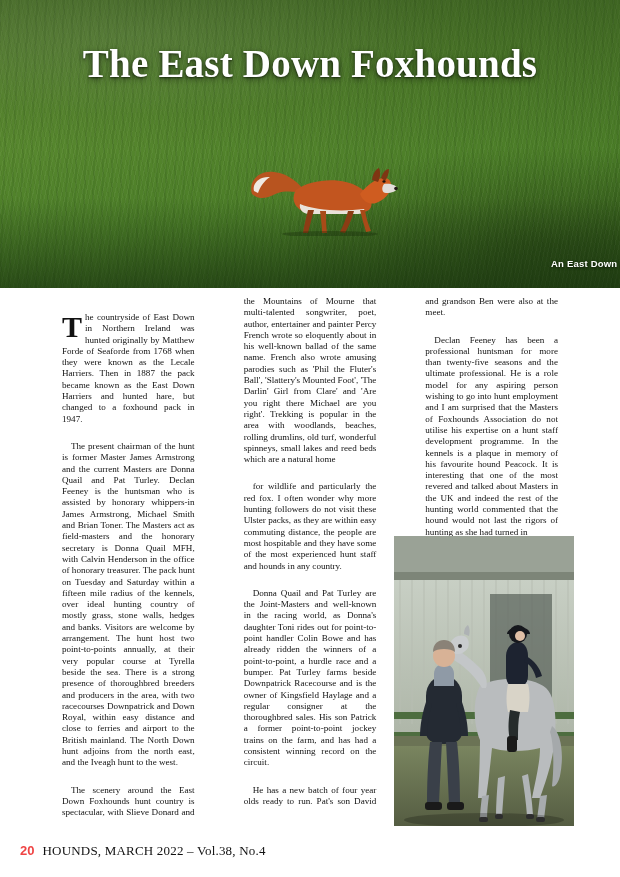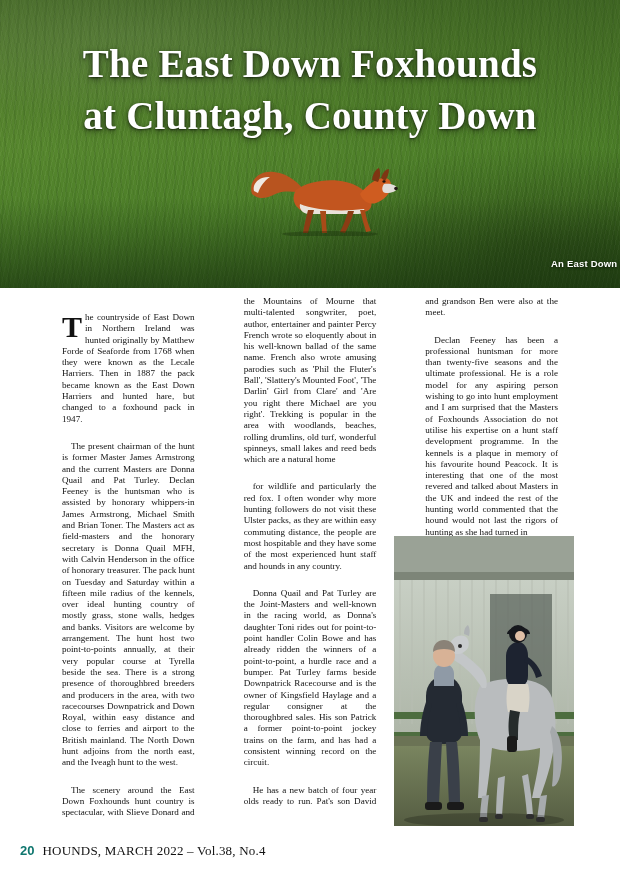--- a/index.html
+++ b/index.html
@@ -161,21 +161,21 @@
     bottom: 18px;
     width: 580px;
     display: flex;
     align-items: baseline;
     gap: 8px;
   }
   .folio {
     font-family: "Liberation Sans", sans-serif;
     font-weight: bold;
     font-size: 13px;
-    color: #0f766e;
+    color: #ef4444;
   }
   .footer-text {
     font-family: Liberation Serif, serif;
     font-size: 13px;
     letter-spacing: .2px;
     color: #111;
   }
 </style>
 </head>
 <body>
@@ -210,21 +210,20 @@
         <path d="M72 63 C73 71 74 78 74 85 L79 85 C78 77 78 69 78 63 Z" fill="#a94a18"></path>
         <path d="M100 63 C98 71 95 78 92 84 L97 85 C101 78 104 70 106 63 Z" fill="#8c3c14"></path>
         <path d="M112 62 C114 70 116 77 118 84 L123 83 C120 76 118 69 117 62 Z" fill="#a94a18"></path>
 
         <ellipse cx="82" cy="86" rx="48" ry="3" fill="rgba(20,40,10,0.35)"></ellipse>
       </svg>
     </div>
 
     <div class="hero-title">
       <span>The East Down Foxhounds</span>
-      <span class="l2">at Cluntagh, County Down</span>
     </div>
 
     <div class="hero-caption">An East Down fox</div>
   </div>
 
   <div class="content">
     <div class="cols">
       <p class="first">The countryside of East Down in Northern Ireland was hunted originally by Matthew Forde of Seaforde from 1768 when they were known as the Lecale Harriers. Then in 1887 the pack became known as the East Down Harriers and hunted hare, but changed to a foxhound pack in 1947.</p>
       <p>The present chairman of the hunt is former Master James Armstrong and the current Masters are Donna Quail and Pat Turley. Declan Feeney is the huntsman who is assisted by honorary whippers-in James Armstrong, Michael Smith and Brian Toner. The Masters act as field-masters and the honorary secretary is Donna Quail MFH, with Calvin Henderson in the office of honorary treasurer. The pack hunt on Tuesday and Saturday within a fifteen mile radius of the kennels, over ideal hunting country of mostly grass, stone walls, hedges and banks. Visitors are welcome by arrangement. The hunt host two point-to-points annually, at their very popular course at Tyrella beside the sea. There is a strong presence of thoroughbred breeders and producers in the area, with two racecourses Downpatrick and Down Royal, within easy distance and close to ferries and airport to the British mainland. The North Down hunt adjoins from the north east, and the Iveagh hunt to the west.</p>
       <p>The scenery around the East Down Foxhounds hunt country is spectacular, with Slieve Donard and the Mountains of Mourne that multi-talented songwriter, poet, author, entertainer and painter Percy French wrote so eloquently about in his well-known ballad of the same name. French also wrote amusing parodies such as 'Phil the Fluter's Ball', 'Slattery's Mounted Foot', 'The Darlin' Girl from Clare' and 'Are you right there Michael are you right'. Trekking is popular in the area with woodlands, beaches, rolling drumlins, old turf, wonderful spinneys, small lakes and reed beds which are a natural home</p>

